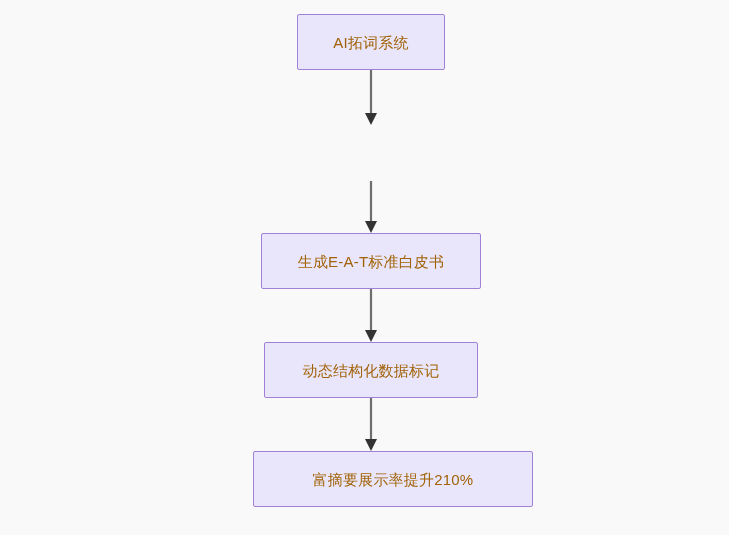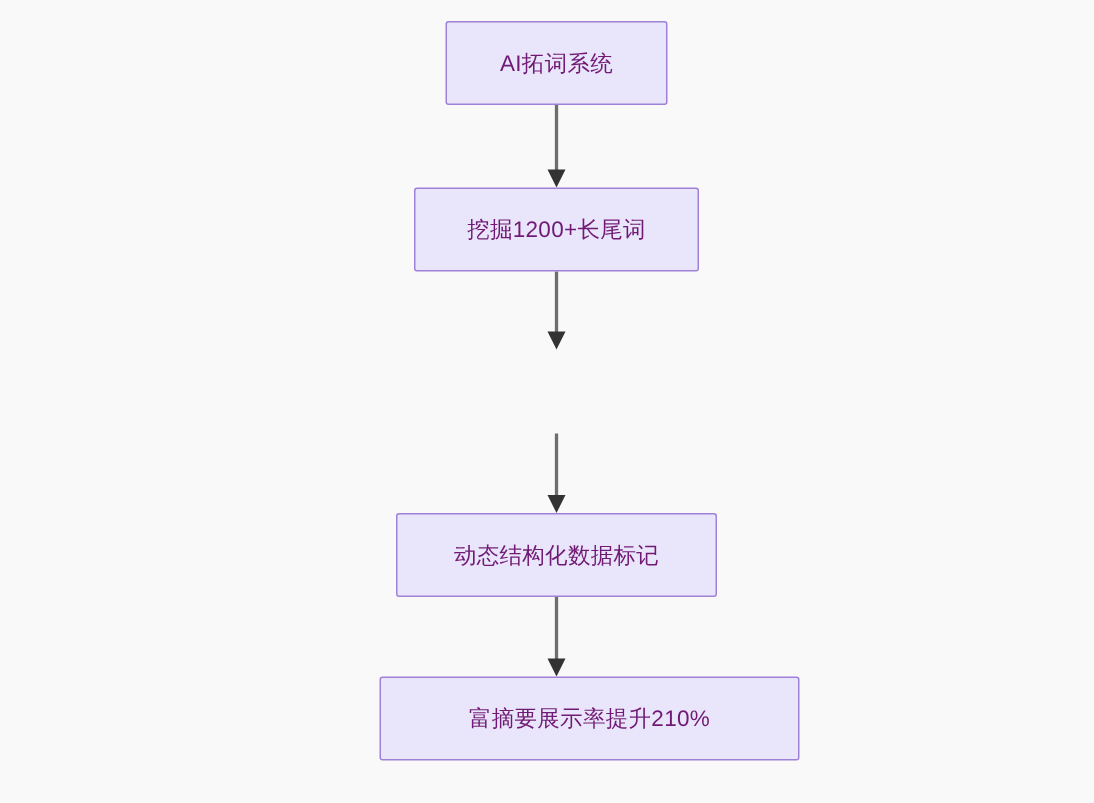--- a/index.html
+++ b/index.html
@@ -23,21 +23,21 @@
     box-sizing: border-box;
     background: #e9e6fb;
     border: 1.6px solid #a081d8;
     border-radius: 2px;
     display: flex;
     align-items: center;
     justify-content: center;
   }
   .node-label {
     font-size: 15px;
-    color: #701a75;
+    color: #a16207;
     letter-spacing: 0.2px;
     white-space: nowrap;
     line-height: 1;
   }
   .edge {
     position: absolute;
   }
   .edge svg {
     display: block;
     overflow: visible;
@@ -73,24 +73,24 @@
     <svg width="20" height="53" viewBox="0 0 20 53">
       <line x1="10" y1="0" x2="10" y2="44" stroke="#6e6e6e" stroke-width="2.2"></line>
       <polygon points="10,53 4,41 16,41" fill="#333333"></polygon>
     </svg>
   </div>
 
   <div class="node" style="left:297px; top:14px; width:148px; height:56px;">
     <span class="node-label">AI拓词系统</span>
   </div>
 
-  <div class="node" style="left:276px; top:125px; width:190px; height:56px;">
-    <span class="node-label">挖掘1200+长尾词</span>
+
+  <div class="node" style="left:261px; top:233px; width:220px; height:56px;">
+    <span class="node-label">生成E-A-T标准白皮书</span>
   </div>
-
 
   <div class="node" style="left:264px; top:342px; width:214px; height:56px;">
     <span class="node-label">动态结构化数据标记</span>
   </div>
 
   <div class="node" style="left:253px; top:451px; width:280px; height:56px;">
     <span class="node-label">富摘要展示率提升210%</span>
   </div>
 
 </div>

